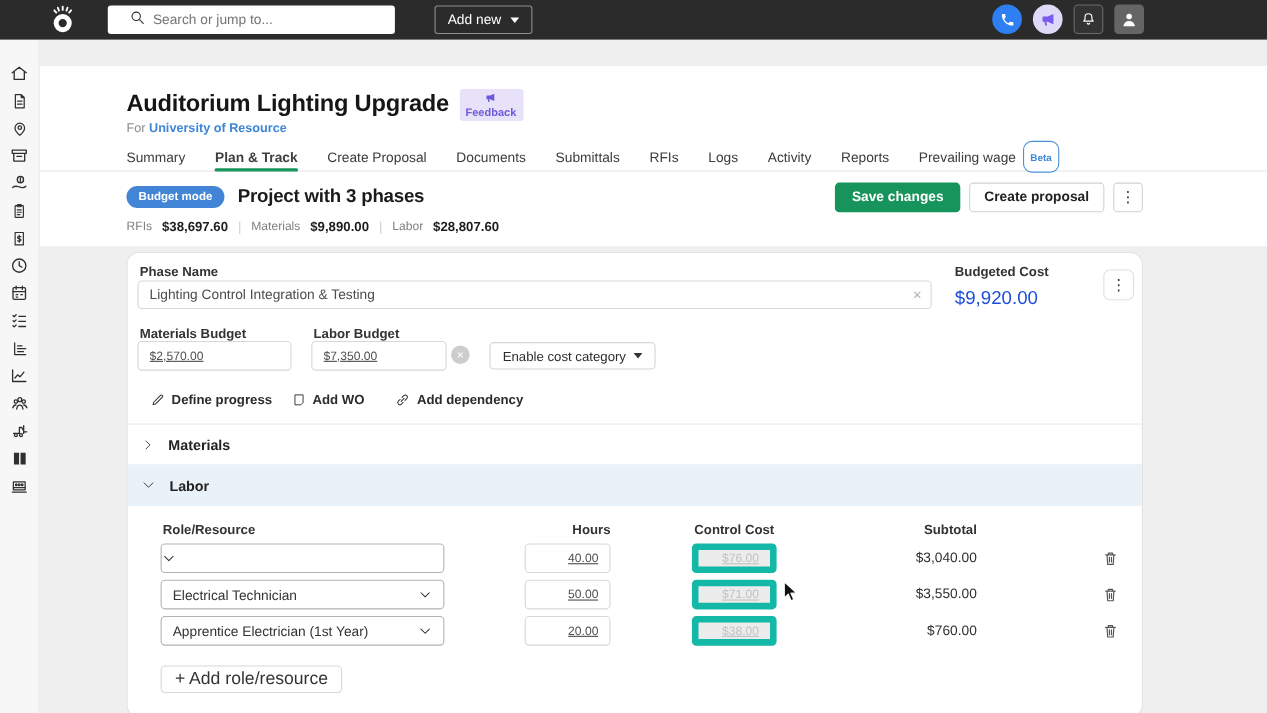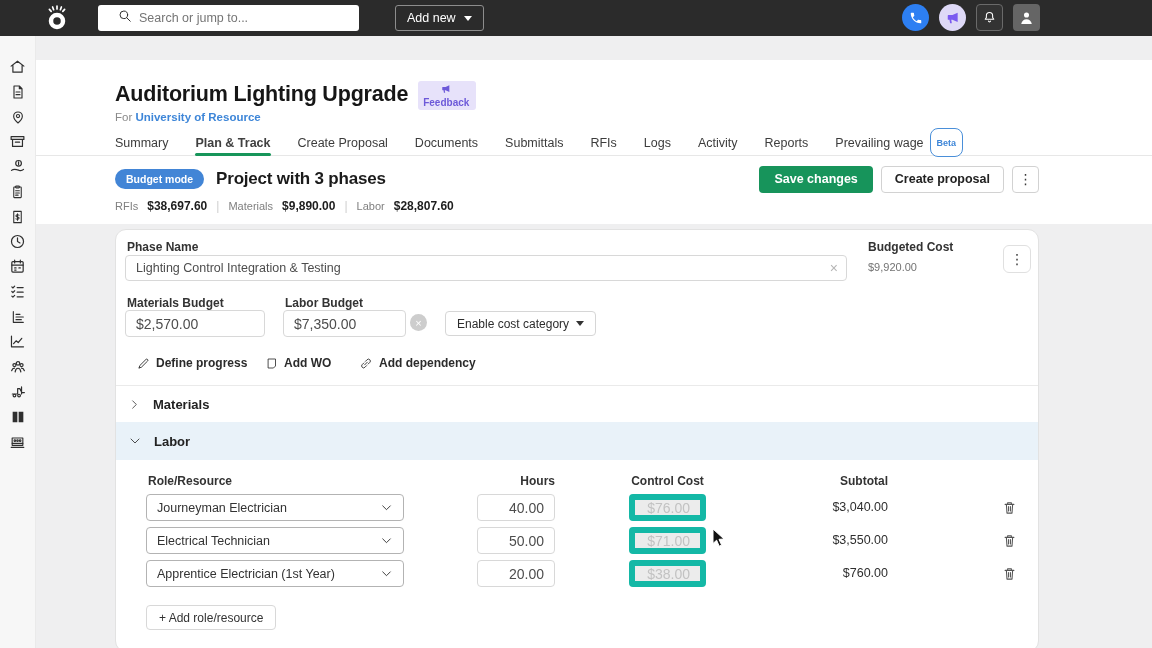--- a/index.html
+++ b/index.html
@@ -48,43 +48,43 @@
   .btn-kebab { background:#fff; color:#3a3a3a; border:1px solid #d2d2d2; border-radius:4px; height:27px; width:27px; font-size:14px; cursor:pointer; margin-left:8px; line-height:1; }
   .totals { position:absolute; left:79px; top:139px; display:flex; align-items:center; gap:9px; }
   .totals .t-lbl { font-size:11px; color:#808080; }
   .totals .t-val { font-size:12px; font-weight:bold; color:#1d1d1d; }
   .totals .sep { color:#cfcfcf; font-size:12px; }
 
   
   .content { position:absolute; left:0; right:0; top:164px; height:448px; background:#efeff0; }
   .card { position:absolute; left:79px; top:5px; width:924px; height:423px; background:#fff; border:1px solid #e2e2e2; border-radius:11px; }
   .lbl { font-size:12px; font-weight:bold; color:#333; position:absolute; }
-  .inp { border:1px solid #d8d8d8; border-radius:4px; background:#fff; font-size:14px; color:#4d4d4d; padding:0 10px; height:26px; font-family:"Liberation Sans", sans-serif; outline:none; position:absolute; }
+  .inp { border:1px solid #d8d8d8; border-radius:4px; background:#fff; font-size:11px; color:#4d4d4d; padding:0 10px; height:26px; font-family:"Liberation Sans", sans-serif; outline:none; position:absolute;text-decoration:underline; }
   .phase-input-wrap { position:absolute; left:9px; top:25px; width:722px; height:26px; }
   .phase-input-wrap input { width:100%; height:100%; border:1px solid #d8d8d8; border-radius:4px; font-size:12.5px; color:#4d4d4d; padding:0 26px 0 10px; outline:none; font-family:"Liberation Sans", sans-serif; }
   .clear-x { position:absolute; right:9px; top:4px; color:#b5b5b5; font-size:14px; cursor:pointer; line-height:18px; }
-  .budget-val { position:absolute; left:752px; top:31px; font-size:11px; color:#737373; }
+  .budget-val { position:absolute; left:752px; top:31px; font-size:17px; color:#1d4ed8; }
   .kebab2 { position:absolute; left:887px; top:15px; width:28px; height:28px; background:#fff; border:1px solid #e0e0e0; border-radius:6px; color:#3a3a3a; font-size:14px; cursor:pointer; line-height:1; }
   .circle-x { position:absolute; left:294px; top:84px; width:17px; height:17px; border-radius:50%; background:#cdcdcd; color:#fff; font-size:11px; display:flex; align-items:center; justify-content:center; cursor:pointer; }
   .enable-btn { position:absolute; left:329px; top:81px; height:25px; background:#fff; border:1px solid #d6d6d6; border-radius:4px; font-size:12px; color:#2c2c2c; padding:0 11px; display:flex; align-items:center; gap:7px; cursor:pointer; font-family:"Liberation Sans", sans-serif; }
   .action { position:absolute; top:126px; display:flex; align-items:center; gap:6px; font-size:12px; font-weight:bold; color:#2b2b2b; cursor:pointer; }
   .sec { position:absolute; left:0; right:0; display:flex; align-items:center; cursor:pointer; }
   .sec-materials { top:155px; height:37px; border-top:1px solid #eaeaea; }
   .sec-labor { top:192px; height:38px; background:#e9f2f9; }
   .sec .chev { margin-left:13px; }
   .sec .sec-lbl { font-size:13px; font-weight:bold; color:#222; margin-left:13px; }
   .th { position:absolute; font-size:12px; font-weight:bold; color:#333; }
   .select { position:absolute; left:30px; width:258px; height:27px; border:1px solid #b3b3b3; border-radius:4px; background:#fff; display:flex; align-items:center; cursor:pointer; }
   .select span { font-size:12.5px; color:#333; margin-left:10px; flex:1; }
   .select svg { margin-right:10px; }
   .cell-hours { position:absolute; left:361px; width:78px; height:27px; text-align:right; }
   .cell-cost { position:absolute; left:513px; width:77px; height:27px; background:#ececec; border:6px solid #14b8a6; color:#c2c2c2; text-align:right; }
   .subtotal { position:absolute; left:660px; width:112px; line-height:27px; text-align:right; font-size:12.5px; color:#2e2e2e; }
   .trash { position:absolute; left:886px; width:16px; height:27px; display:flex; align-items:center; cursor:pointer; }
-  .add-row-btn { position:absolute; left:30px; top:375px; height:25px; background:#fff; border:1px solid #d8d8d8; border-radius:4px; font-size:12px; color:#333; padding:0 12px; cursor:pointer; font-family:"Liberation Sans", sans-serif; }
+  .add-row-btn { position:absolute; left:30px; top:375px; height:25px; background:#fff; border:1px solid #d8d8d8; border-radius:4px; font-size:16px; color:#333; padding:0 12px; cursor:pointer; font-family:"Liberation Sans", sans-serif; }
   .cursor { position:absolute; left:676px; top:304px; z-index:50; pointer-events:none; }
 </style>
 </head>
 <body>
 
 <div class="topbar">
   <span class="logo">
     <svg width="26" height="28" viewBox="0 0 26 28">
       <circle cx="13" cy="17" r="6" fill="none" stroke="#fff" stroke-width="4.5"></circle>
       <g stroke="#fff" stroke-width="1.7" stroke-linecap="round">
@@ -337,21 +337,20 @@
           </svg>
         <span class="sec-lbl">Labor</span>
       </div>
 
       <span class="th" style="left:32px; top:244px;">Role/Resource</span>
       <span class="th" style="left:361px; top:244px; width:78px; text-align:right;">Hours</span>
       <span class="th" style="left:513px; top:244px; width:77px; text-align:center;">Control Cost</span>
       <span class="th" style="left:660px; top:244px; width:112px; text-align:right;">Subtotal</span>
 
       <div class="select" style="top:264px;">
-        <span>Journeyman Electrician</span>
         <svg width="13" height="13" viewBox="0 0 24 24">
             <path class="ic" d="M5 9l7 7 7-7"></path>
           </svg>
       </div>
       <input class="inp cell-hours" style="top: 264px;" value="40.00">
       <input class="inp cell-cost" style="top: 264px;" disabled="" value="$76.00">
       <span class="subtotal" style="top:264px;">$3,040.00</span>
       <span class="trash" style="top:264px;">
         <svg width="15" height="15" viewBox="0 0 24 24">
             <path class="ic" style="stroke:#555" d="M5 7h14M9 7V4.5h6V7M7 7l1 14h8l1-14M10.5 10.5v7M13.5 10.5v7"></path>

